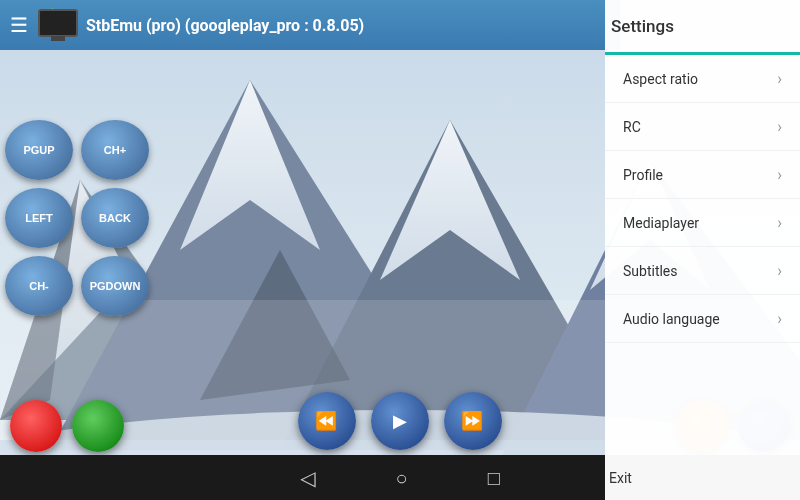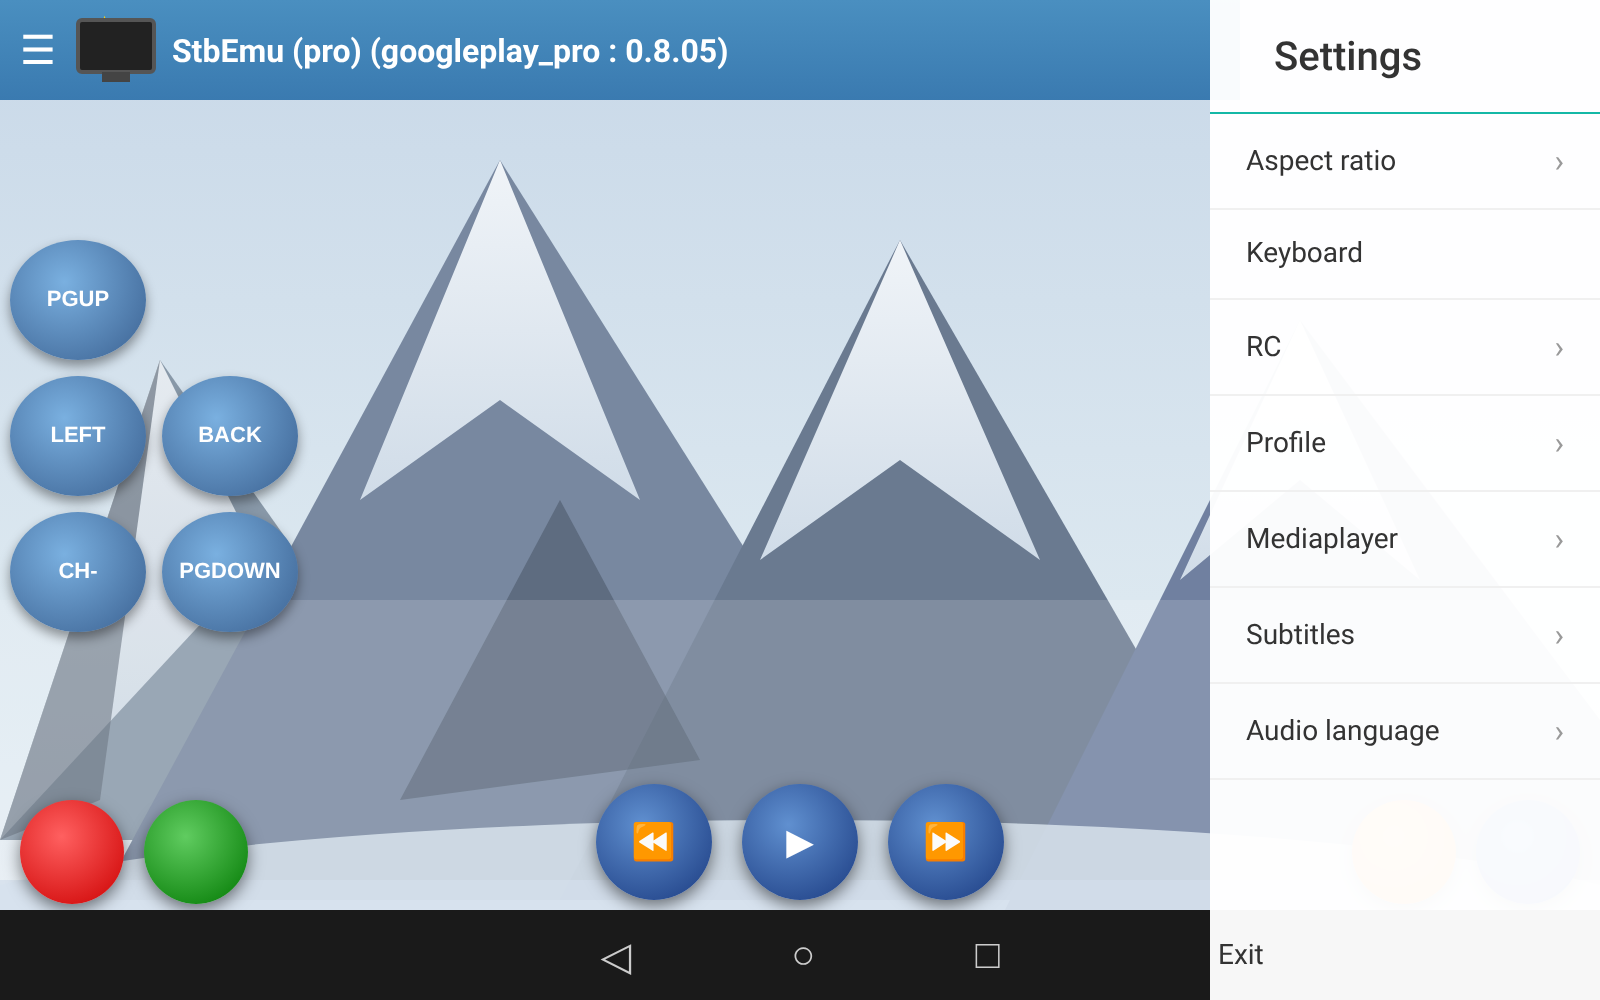--- a/index.html
+++ b/index.html
@@ -235,25 +235,25 @@
       right: 0;
       width: 195px;
       height: 500px;
       background: rgba(255,255,255,0.97);
       z-index: 20;
       display: flex;
       flex-direction: column;
     }
 
     .menu-header {
-      padding: 16px 32px;
-      font-size: 20px;
+      padding: 16px 6px;
+      font-size: 17px;
       font-weight: 500;
       color: #333;
-      border-bottom: 1px solid #14b8a6;
+      border-bottom: 3px solid #14b8a6;
     }
 
     .menu-item {
       display: flex;
       align-items: center;
       justify-content: space-between;
       padding: 14px 18px;
       font-size: 14px;
       color: #333;
       cursor: pointer;
@@ -329,20 +329,21 @@
   <div id="app-logo">
     <span id="star-icon">★</span>
     <div class="monitor-shape"></div>
   </div>
   <span id="app-title">StbEmu (pro) (googleplay_pro : 0.8.05)</span>
 </div>
 
 <div id="controls">
   <div class="ctrl-row">
     <button class="ctrl-btn ctrl-btn-sm">PGUP</button>
+    <button class="ctrl-btn ctrl-btn-sm">CH+</button>
   </div>
   <div class="ctrl-row">
     <button class="ctrl-btn ctrl-btn-sm">LEFT</button>
     <button class="ctrl-btn ctrl-btn-sm">BACK</button>
   </div>
   <div class="ctrl-row">
     <button class="ctrl-btn ctrl-btn-sm">CH-</button>
     <button class="ctrl-btn ctrl-btn-sm">PGDOWN</button>
   </div>
 </div>
@@ -376,23 +377,20 @@
 </div>
 
 <div id="dropdown-menu">
   <div class="menu-header">Settings</div>
 
   <div class="menu-item">
     <span>Aspect ratio</span>
     <span class="menu-arrow">›</span>
   </div>
 
-  <div class="menu-item">
-    <span>Keyboard</span>
-  </div>
 
   <div class="menu-item">
     <span>RC</span>
     <span class="menu-arrow">›</span>
   </div>
 
   <div class="menu-item">
     <span>Profile</span>
     <span class="menu-arrow">›</span>
   </div>

